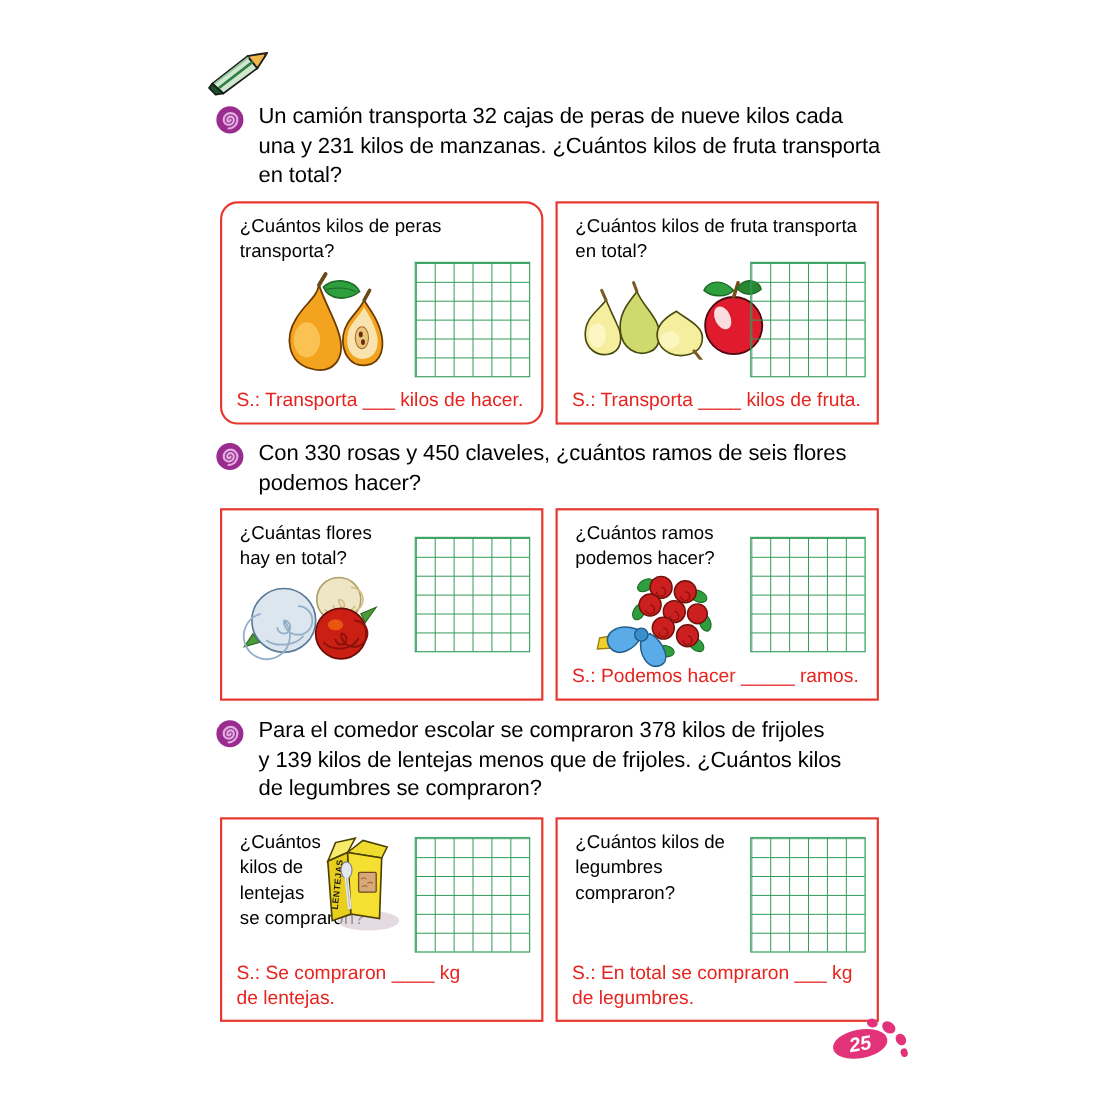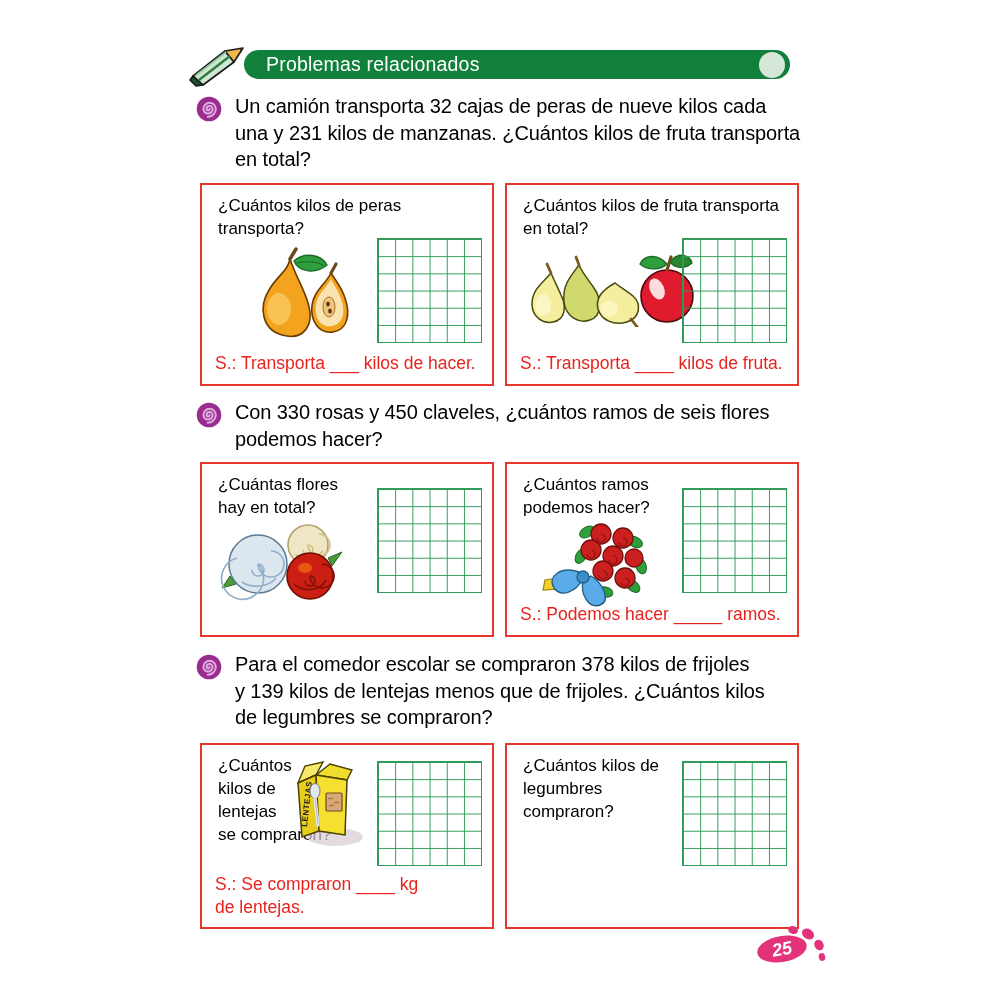--- a/index.html
+++ b/index.html
@@ -28,21 +28,21 @@
   #p3-bullet { left:196px; top:654px; }
   .problem-text {
     position:absolute; width:625px; color:#000; font-size:20px;
     line-height:26.5px; white-space:pre-line; letter-spacing:-0.1px;
   }
   #p1-text { left:235px; top:93px; }
   #p2-text { left:235px; top:399px; }
   #p3-text { left:235px; top:651px; }
   
   .pbox { position:absolute; width:290px; border:2px solid #e8372e; background:#fff; }
-  #b1 { left:200px; top:183px; height:199px; }
+  #b1 { left:200px; top:183px; height:199px;border-radius:16px; }
   #b2 { left:505px; top:183px; height:199px; }
   #b3 { left:200px; top:462px; height:171px; }
   #b4 { left:505px; top:462px; height:171px; }
   #b5 { left:200px; top:743px; height:182px; }
   #b6 { left:505px; top:743px; height:182px; }
   .q {
     position:absolute; left:16px; top:9px; color:#000;
     font-size:17px; line-height:23px; white-space:pre-line;
   }
   #b2 .q { width:272px; }
@@ -90,24 +90,20 @@
     <g stroke="#1a1a1a" stroke-width="1.6" stroke-linejoin="round">
       <polygon points="7,40 39,15 48,26 17,49" fill="#cfe6cf"></polygon>
       <polygon points="39,15 57,12 48,26" fill="#f0b54b"></polygon>
       <polygon points="53.5,12.6 57,12 55.4,16.4" fill="#3a2c1c" stroke="none"></polygon>
       <polygon points="7,40 17,49 10,50 4,44" fill="#17532b"></polygon>
     </g>
     <line x1="13" y1="44" x2="44" y2="20" stroke="#2f7d44" stroke-width="2.4"></line>
     <line x1="9" y1="40" x2="40" y2="16" stroke="#8fc79a" stroke-width="1.6"></line>
   </svg>
 
-  <div class="banner">
-    <span class="banner-title">Problemas relacionados</span>
-    <span class="banner-dot"></span>
-  </div>
 
   <svg class="bullet" id="p1-bullet" viewBox="0 0 26 26">
     <circle cx="13" cy="13" r="12.3" fill="#9a2c90"></circle>
     <path d="M13.6,13 a1.5,1.5 0 1 1 -3,0 a3,3 0 1 1 6,0 a4.6,4.6 0 1 1 -9.2,0 a6.2,6.2 0 1 1 12.4,0 a8,8 0 0 1 -8,7.8" fill="none" stroke="#dfaede" stroke-width="2" stroke-linecap="round"></path>
   </svg>
   <div class="problem-text" id="p1-text">Un camión transporta 32 cajas de peras de nueve kilos cada
 una y 231 kilos de manzanas. ¿Cuántos kilos de fruta transporta
 en total?</div>
 
   <div class="pbox" id="b1">
@@ -250,20 +246,22 @@
     <div class="grid"></div>
     <div class="ans">S.: Se compraron ____ kg
 de lentejas.</div>
   </div>
 
   <div class="pbox" id="b6">
     <div class="q" style="width:152px;">¿Cuántos kilos de
 legumbres
 compraron?</div>
     <div class="grid"></div>
+    <div class="ans">S.: En total se compraron ___ kg
+de legumbres.</div>
   </div>
 
   <svg class="paw" width="82" height="44" viewBox="0 0 82 44">
     <g fill="#e2337a">
       <ellipse cx="34" cy="27" rx="25" ry="13" transform="rotate(-10 34 27)"></ellipse>
       <ellipse cx="45" cy="8" rx="5" ry="4" transform="rotate(15 45 8)"></ellipse>
       <ellipse cx="60" cy="12" rx="6.5" ry="5" transform="rotate(35 60 12)"></ellipse>
       <ellipse cx="71" cy="23" rx="5.5" ry="4.5" transform="rotate(60 71 23)"></ellipse>
       <ellipse cx="74" cy="35" rx="4" ry="3.2" transform="rotate(75 74 35)"></ellipse>
     </g>

